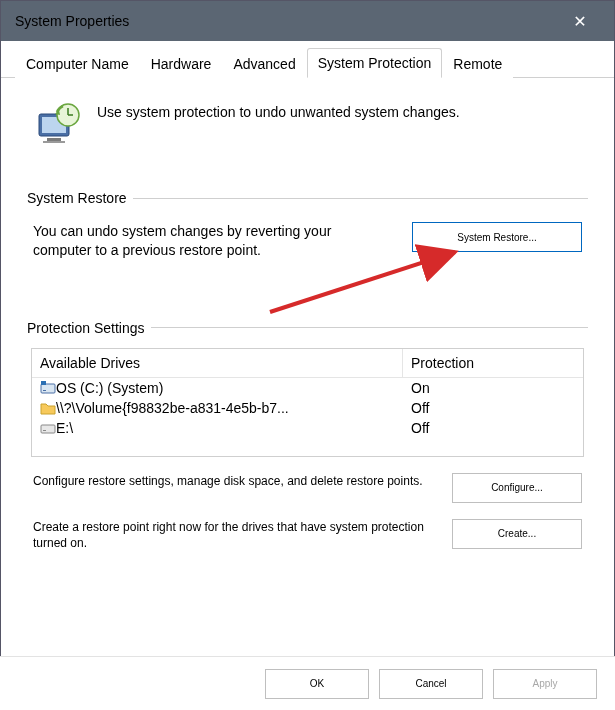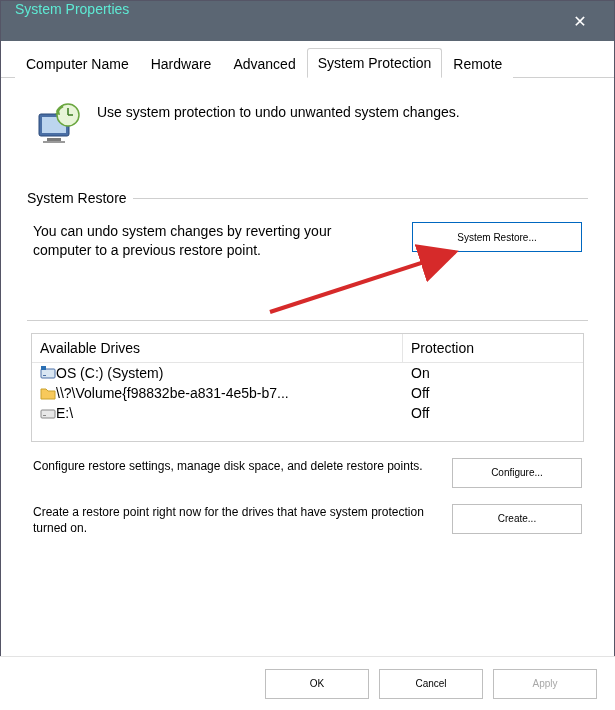--- a/index.html
+++ b/index.html
@@ -14,22 +14,23 @@
   }
   .window {
     width: 615px;
     height: 710px;
     background: #fff;
     border: 1px solid #556;
   }
   .titlebar {
     height: 40px;
     background: #5b6673;
-    color: #5eead4;
-    display: flex;
+    color: #000000;
+    display: flex;
+    align-items: center;
     padding: 0 14px;
   }
   .titlebar .title {
     flex: 1;
     font-size: 14px;
   }
   .titlebar .close {
     width: 40px;
     height: 40px;
     display: flex;
@@ -239,20 +240,21 @@
       <div class="restore-row">
         <div class="restore-text">You can undo system changes by reverting your computer to a previous restore point.</div>
         <button class="btn primary-focus">System Restore...</button>
       </div>
     </div>
 
     <div style="height:30px"></div>
 
     <div class="group">
       <div class="group-header">
+        <div class="group-title">Protection Settings</div>
         <div class="group-line"></div>
       </div>
 
       <div class="drives-box">
         <div class="drives-head">
           <div class="col-drive">Available Drives</div>
           <div class="col-prot">Protection</div>
         </div>
         <div class="drives-body">
           <div class="row">

